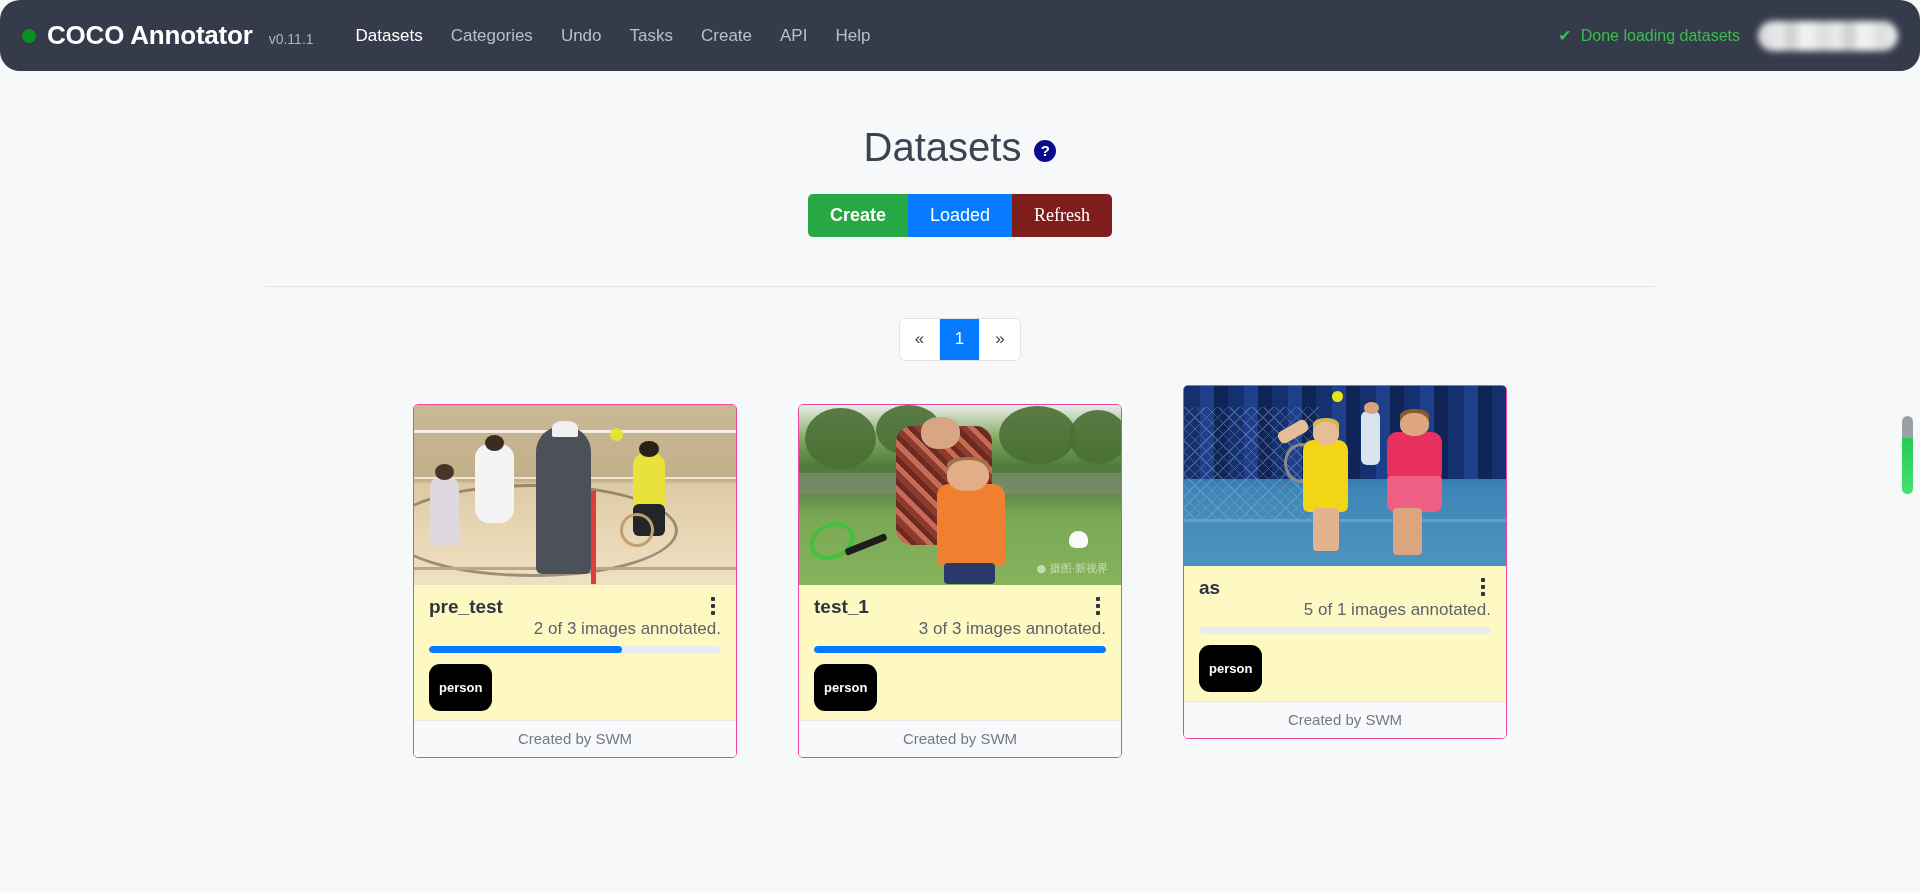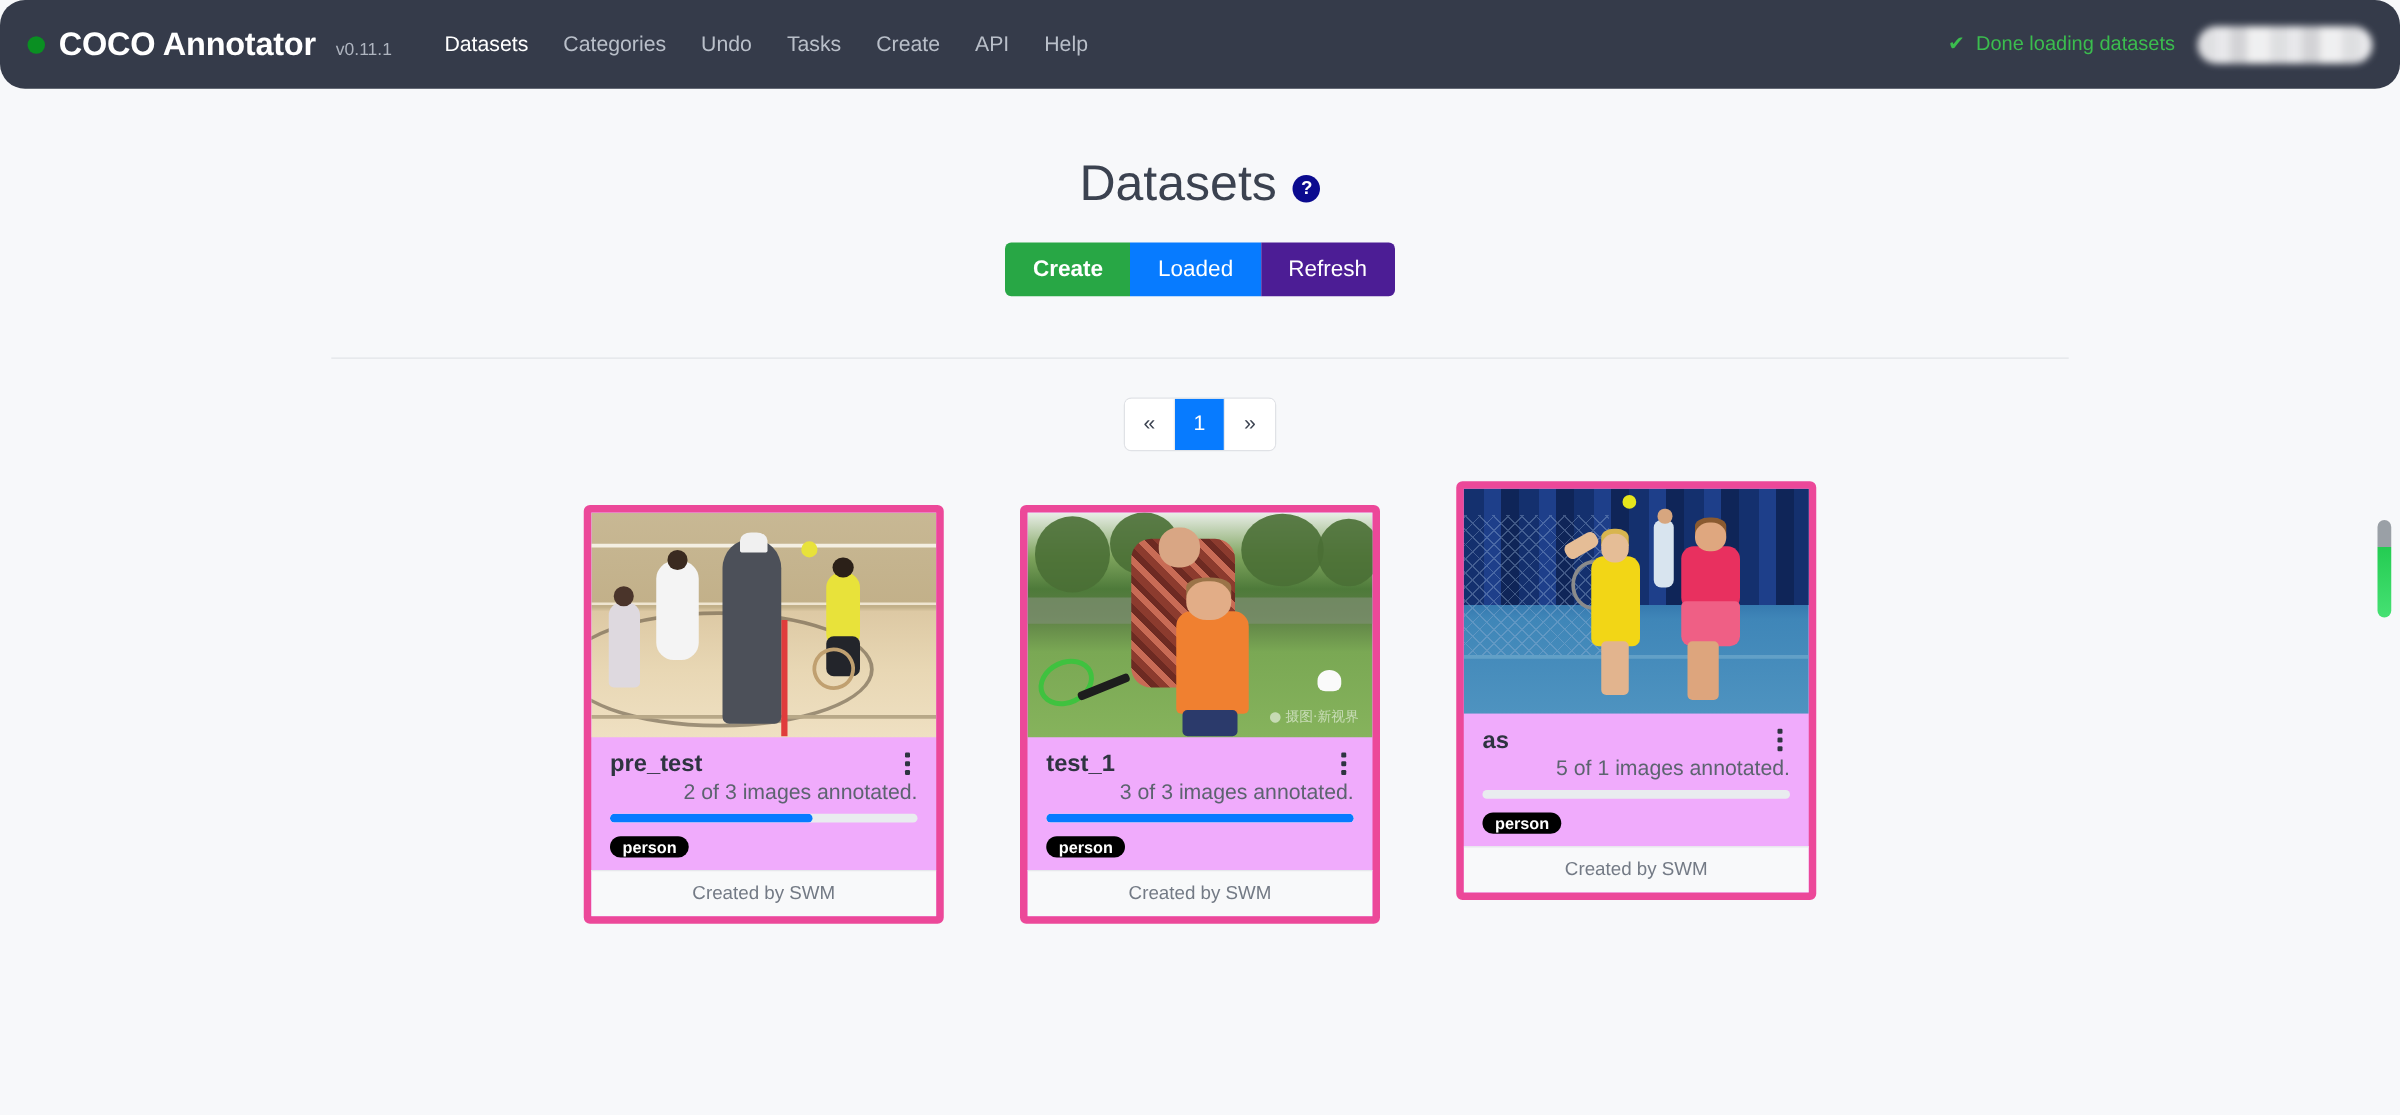--- a/index.html
+++ b/index.html
@@ -133,21 +133,21 @@
     font-size: 18px;
     color: #ffffff;
     padding: 10px 22px;
     border: none;
     cursor: pointer;
     font-family: "Liberation Sans", sans-serif;
     line-height: 1.25;
   }
   .btn-create { background: #28a745; border-radius: 5px 0 0 5px; font-weight: bold; }
   .btn-import { background: #077bff; }
-  .btn-refresh { background: #4c1d95; border-radius: 0 5px 5px 0; }
+  .btn-refresh { background: #7f1d1d; border-radius: 0 5px 5px 0; font-family: Liberation Serif, serif; }
 
   
   .divider {
     width: 1390px;
     height: 1px;
     background: #e2e4e8;
     margin: 49px auto 0 auto;
   }
 
   
@@ -181,23 +181,23 @@
 
   
   .cards-row {
     display: flex;
     justify-content: center;
     gap: 61px;
     margin-top: 44px;
     align-items: flex-start;
   }
   .card {
-    width: 288px;
-    background: #f0abfc;
-    border: 6px solid #ec4899;
+    width: 324px;
+    background: #fef9c3;
+    border: 1px solid #ec4899;
     border-radius: 5px;
     overflow: hidden;
     display: flex;
     flex-direction: column;
     cursor: pointer;
   }
   .card.offset { margin-top: -19px; }
   .card-thumb {
     width: 100%;
     height: 180px;
@@ -254,21 +254,21 @@
     background: #077bff;
     border-radius: 4px;
   }
   .badges { margin-top: 11px; }
   .badge {
     display: inline-block;
     background: #000000;
     color: #ffffff;
     font-size: 13px;
     font-weight: bold;
-    padding: 1px 10px;
+    padding: 16px 10px;
     border-radius: 11px;
   }
   .card-footer {
     border-top: 1px solid #e6e8ec;
     background: #f8f9fa;
     text-align: center;
     font-size: 15px;
     color: #737a85;
     padding: 9px 0 10px 0;
   }

